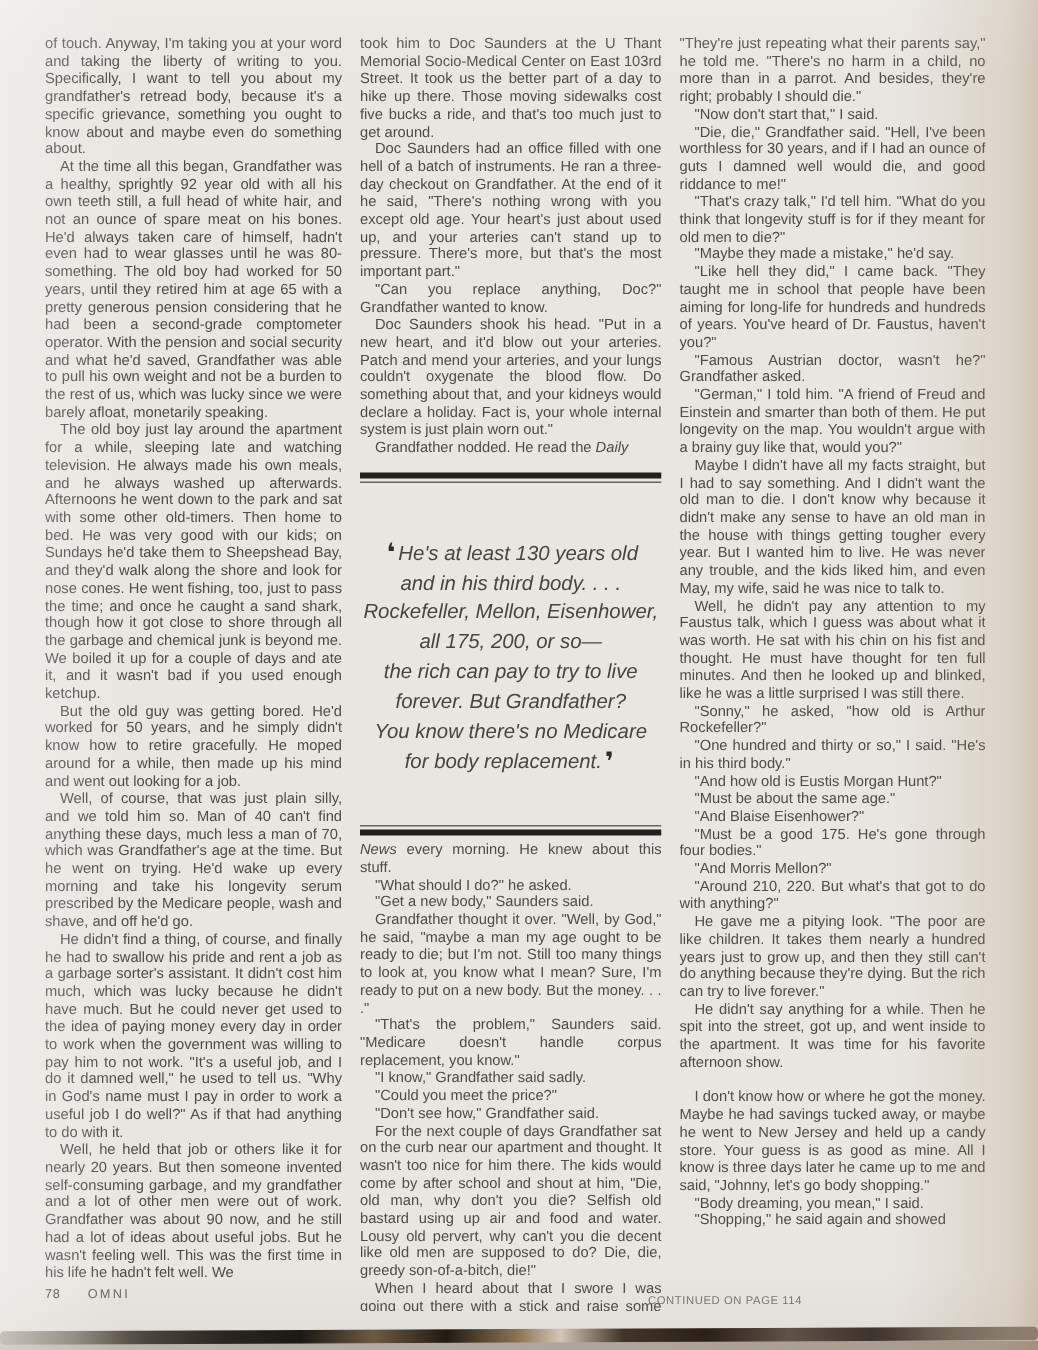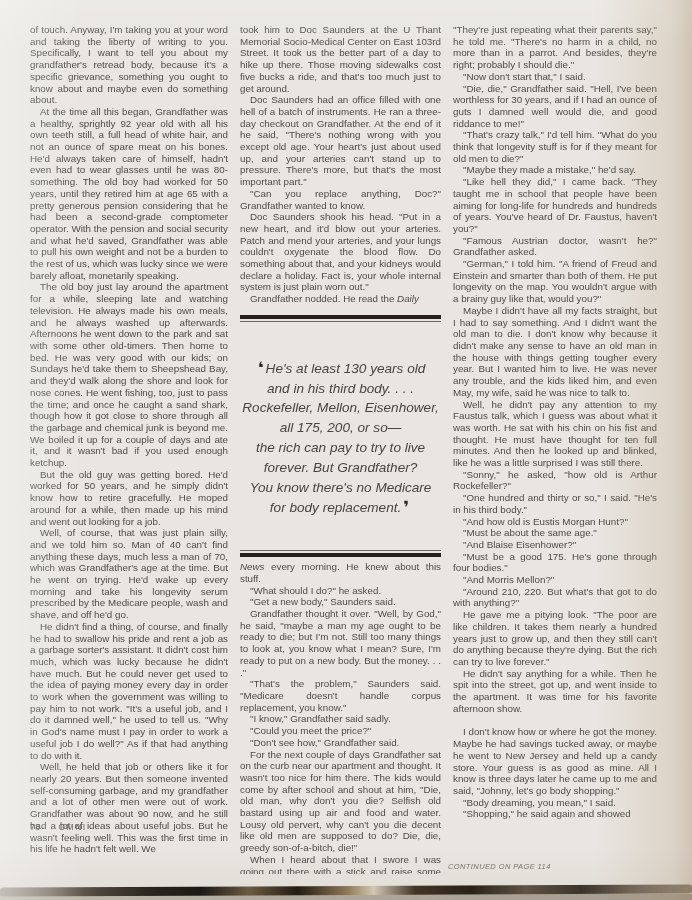--- a/index.html
+++ b/index.html
@@ -43,27 +43,27 @@
     padding:30px 2px 26px 2px;text-align:center;
     font-style:italic;font-size:13.6px;line-height:19.8px;color:#47453f;
   }
   .pullquote .pq-line{white-space:nowrap;}
   .q-mark{
     font-style:normal;font-weight:bold;font-size:17px;color:#2e2c28;
     position:relative;top:1px;padding:0 2px;
   }
   
   .footer-left{
-    position:absolute;left:30px;top:822px;z-index:6;
+    position:absolute;left:30px;top:857px;z-index:6;
     font-size:8.5px;color:#6b6862;letter-spacing:0.5px;text-align:right;
   }
   .footer-left .mag{margin-left:18px;letter-spacing:1.5px;}
   .continued{
-    position:absolute;left:448px;top:862px;z-index:6;
-    font-size:7.5px;color:#787570;letter-spacing:0.4px;font-style:italic;
+    position:absolute;left:432px;top:862px;z-index:6;
+    font-size:7.5px;color:#787570;letter-spacing:0.4px;
   }
   
   .bottom-strip{
     position:absolute;left:0;right:0;top:886px;height:9px;z-index:4;
     transform:rotate(-0.25deg);
     border-radius:3px;
     background:linear-gradient(90deg,
       #b4aea4 0%, #8a8378 7%, #4a443b 14%, #23201a 22%, #161310 29%,
       #6b5a42 36%, #1d150d 43%, #8c7857 50%, #d8cdbb 54%, #3f3223 60%,
       #241c14 68%, #5d5244 76%, #38302a 84%, #6f655a 92%, #8d8377 100%);

